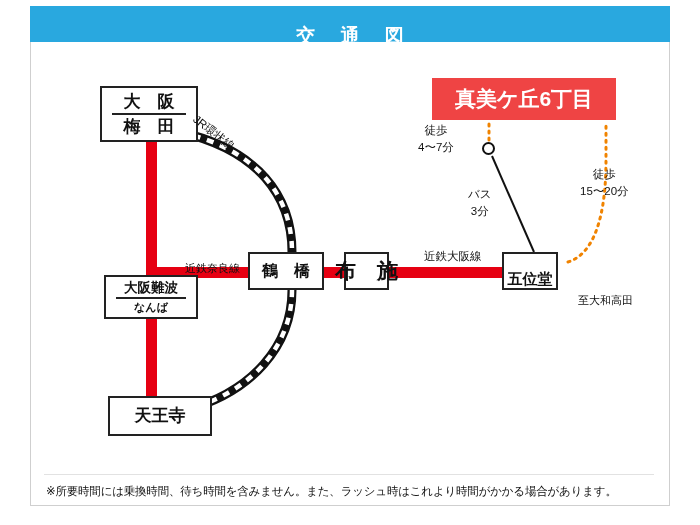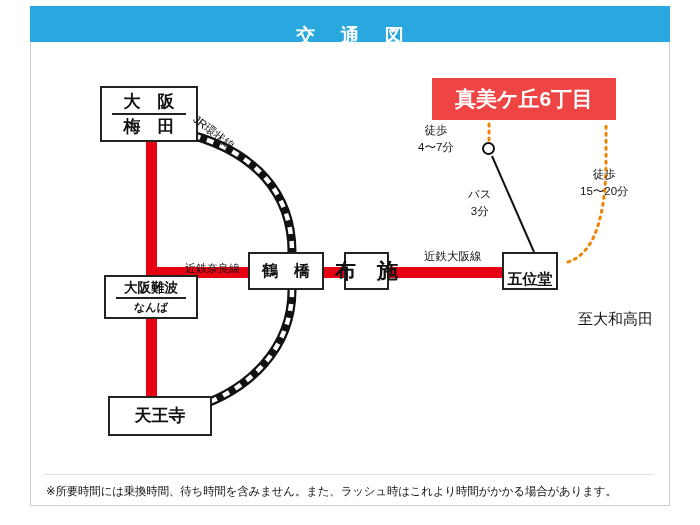--- a/index.html
+++ b/index.html
@@ -68,21 +68,21 @@
   
   .rule{width:78%;height:2px;background:#222;margin:2px 0;}
   .stn-namba .rule{background:#222;}
 
   
   .lbl{position:absolute;color:#111;white-space:nowrap;}
   .lbl-metro{left:160px;top:186px;font-size:11.5px;line-height:1.5;}
   .lbl-nara{left:185px;top:249px;font-size:11px;margin-top:12px;}
   .lbl-osaka-line{left:424px;top:249px;font-size:11.5px;}
   .lbl-jr{left:199px;top:112px;font-size:11.5px;transform:rotate(38deg);transform-origin:left top;}
-  .lbl-yamatotakada{left:578px;top:310px;font-size:15px;}
+  .lbl-yamatotakada{left:578px;top:293px;font-size:11px;}
 
   .lbl-walk1{left:418px;top:122px;font-size:11.5px;text-align:center;line-height:1.45;}
   .lbl-bus{left:468px;top:186px;font-size:11.5px;text-align:center;line-height:1.45;}
   .lbl-walk2{left:580px;top:166px;font-size:11.5px;text-align:center;line-height:1.45;}
 
   
   .banner{
     position:absolute;left:432px;top:78px;width:184px;height:42px;
     background:#ef4444;color:#fff;font-weight:bold;font-size:21px;
     display:flex;align-items:center;justify-content:center;letter-spacing:0px;

